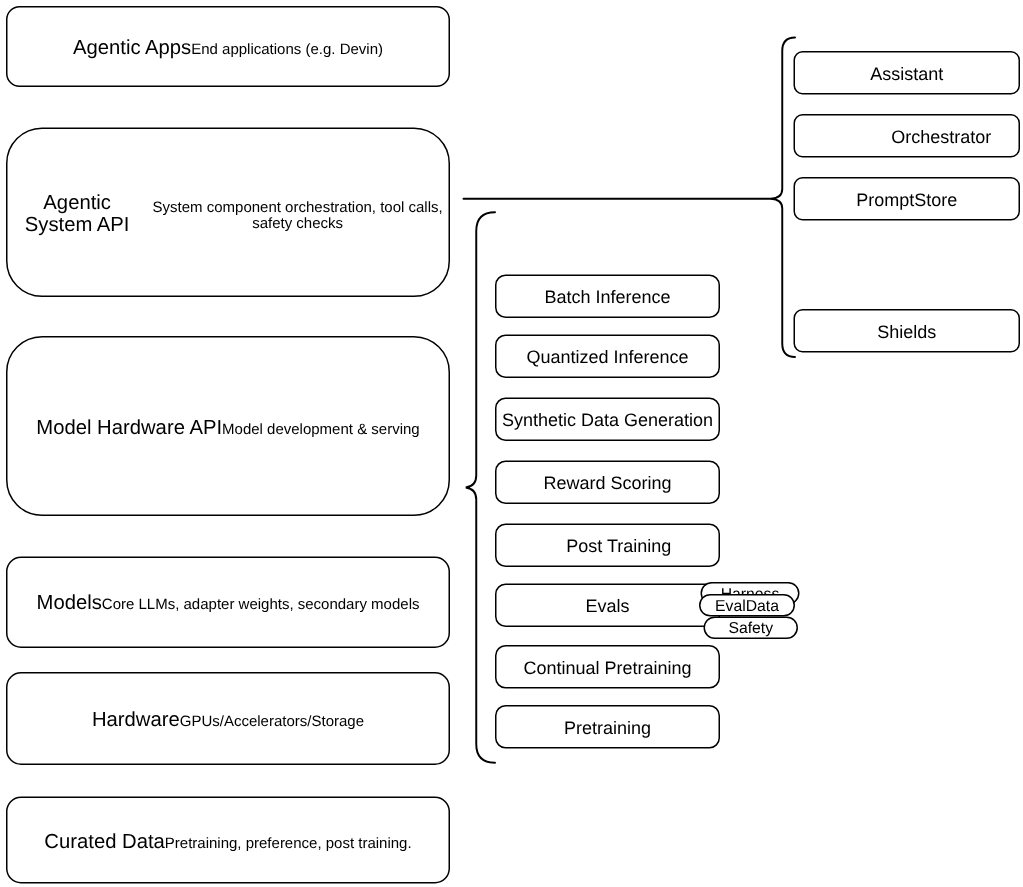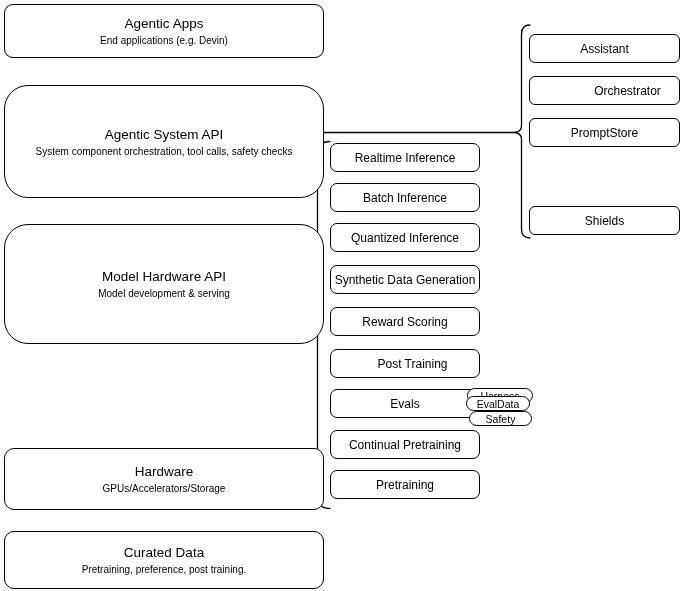--- a/index.html
+++ b/index.html
@@ -9,23 +9,23 @@
     font-family:"Liberation Sans", sans-serif;
     color:var(--text);
   }
   .canvas {
     position:relative; width:682px; height:591px;
     background:var(--bg); overflow:hidden;
   }
   .wires { position:absolute; left:0; top:0; }
   .wires path { fill:none; stroke:var(--stroke); stroke-width:1.3; stroke-linecap:round; }
   .box {
-    position:absolute; left:4px; width:320px;
+    position:absolute; left:4px; width:296px;
     border:1.3px solid var(--stroke); background:var(--bg);
-    display:flex; flex-direction:column; align-items:center; justify-content:center;
+    display:flex; flex-direction:row; align-items:center; justify-content:center;
     text-align:center;
   }
   .box-title { font-size:13.5px; }
   .box-subtitle { font-size:10px; margin-top:4px; }
   .node {
     position:absolute; left:330px; width:150px; height:29px;
     border:1.3px solid var(--stroke); border-radius:7px; background:var(--bg);
     display:flex; align-items:center; justify-content:center;
     font-size:12px; white-space:nowrap;
   }
@@ -61,32 +61,35 @@
   <div class="box" style="top:85px; height:113px; border-radius:24px;">
     <div class="box-title">Agentic System API</div>
     <div class="box-subtitle">System component orchestration, tool calls, safety checks</div>
   </div>
 
   <div class="box" style="top:224px; height:120px; border-radius:24px;">
     <div class="box-title">Model Hardware API</div>
     <div class="box-subtitle">Model development &amp; serving</div>
   </div>
 
+  <div class="box" style="top:371px; height:61px; border-radius:10px;">
+    <div class="box-title">Models</div>
+    <div class="box-subtitle">Core LLMs, adapter weights, secondary models</div>
+  </div>
 
   <div class="box" style="top:448px; height:62px; border-radius:10px;justify-content:center;">
     <div class="box-title">Hardware</div>
     <div class="box-subtitle">GPUs/Accelerators/Storage</div>
   </div>
 
   <div class="box" style="top:531px; height:58px; border-radius:10px;">
     <div class="box-title">Curated Data</div>
     <div class="box-subtitle">Pretraining, preference, post training.</div>
   </div>
 
-  <div class="node" style="top:143px;">Realtime Inference</div>
   <div class="node" style="top:183px;">Batch Inference</div>
   <div class="node" style="top:223px;">Quantized Inference</div>
   <div class="node" style="top:265px;">Synthetic Data Generation</div>
   <div class="node" style="top:307px;">Reward Scoring</div>
   <div class="node" style="top:349px;padding-left:15px;">Post Training</div>
   <div class="node" style="top:389px;">Evals</div>
   <div class="node" style="top:430px;">Continual Pretraining</div>
   <div class="node" style="top:470px;">Pretraining</div>
 
   <div class="tag" style="left:467px; top:388px; width:66px;">Harness</div>

